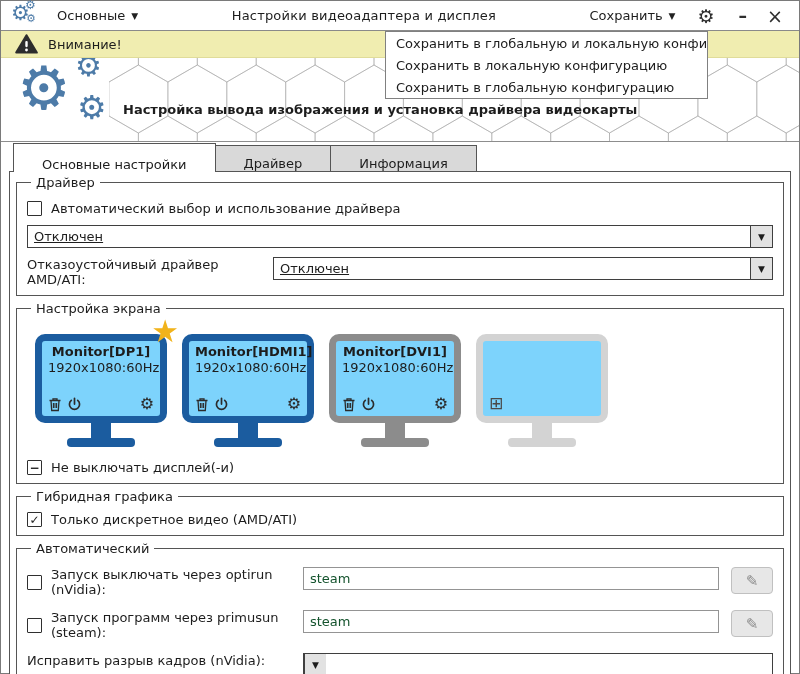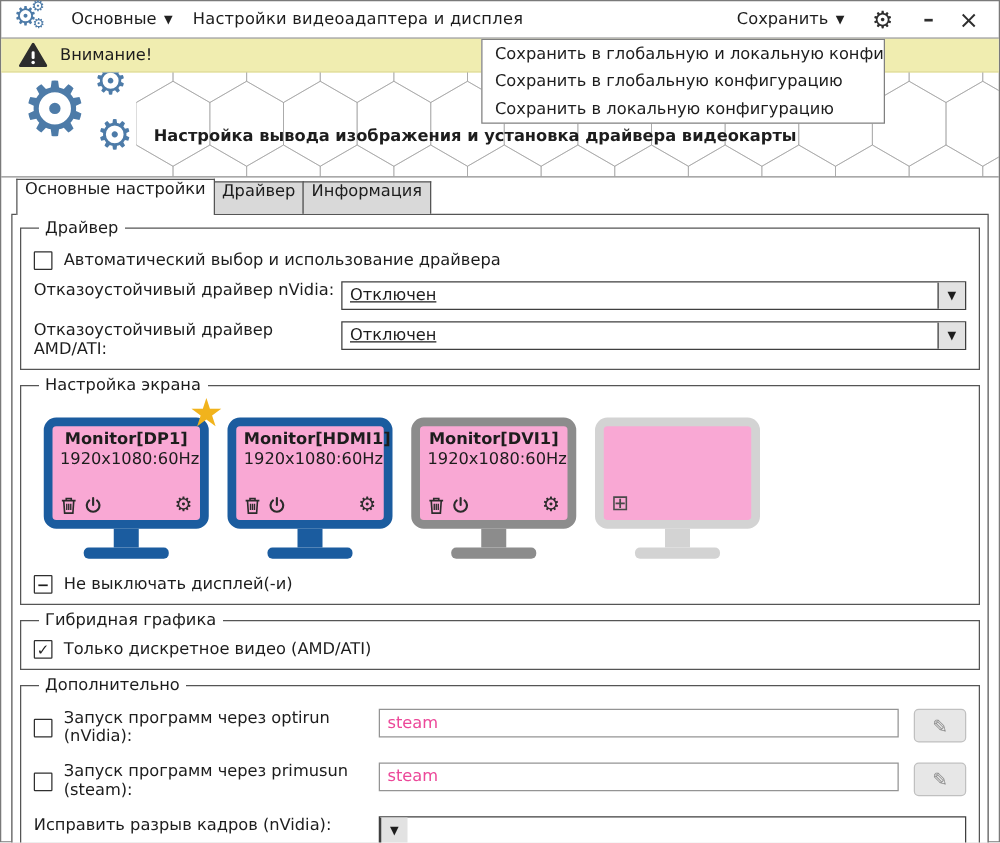--- a/index.html
+++ b/index.html
@@ -12,21 +12,21 @@
   .window { position:absolute; inset:0; border:1px solid #7a7a7a; display:flex; flex-direction:column; background:#fff; }
 
   
   .topbar { height:30px; flex:none; border-bottom:1px solid #8a8a8a; display:flex; align-items:center; padding:0 10px; gap:10px; }
   .logo-sm { position:relative; width:30px; height:24px; color:#4d7ba8; flex:none; }
   .logo-sm .g1 { position:absolute; left:0; top:-3px; font-size:21px; }
   .logo-sm .g2 { position:absolute; left:14px; top:-6px; font-size:12px; }
   .logo-sm .g3 { position:absolute; left:15px; top:8px; font-size:11px; }
   .tb-btn { display:flex; align-items:center; gap:6px; padding:3px 6px; cursor:default; }
   .chev { font-size:9px; color:#222; }
-  .tb-title { flex:1; letter-spacing:.2px; }
+  .tb-title { flex:1; text-align:center; letter-spacing:.2px; }
   .tb-icon { font-size:19px; color:#2e2e2e; padding:0 6px; }
   .tb-min { font-size:17px; font-weight:bold; color:#2e2e2e; padding:0 8px; }
   .tb-close { font-size:19px; color:#2e2e2e; padding:0 6px 0 2px; }
 
   
   .save-menu { position:absolute; left:384px; top:30px; width:323px; background:#fff; border:1px solid #808080; z-index:60; }
   .save-menu .mi { padding:2px 10px; height:22px; line-height:20px; white-space:nowrap; overflow:hidden; }
 
   
   .warnbar { height:27px; flex:none; background:#f0edb0; display:flex; align-items:center; gap:10px; padding-left:14px; border-bottom:1px solid #e0dc9a; }
@@ -35,21 +35,21 @@
   .header { height:84px; flex:none; position:relative; overflow:hidden; border-bottom:1px solid #8d8d8d; display:flex; align-items:center; }
   #hex-bg { position:absolute; left:108px; top:-6px; width:692px; height:96px; }
   .logo-big { position:relative; width:100px; height:76px; margin-left:16px; color:#4d7ba8; flex:none; z-index:2; }
   .logo-big .g1 { position:absolute; left:0; top:-9px; font-size:60px; }
   .logo-big .g2 { position:absolute; left:58px; top:-14px; font-size:30px; }
   .logo-big .g3 { position:absolute; left:60px; top:26px; font-size:33px; }
   .subtitle { font-weight:bold; z-index:2; position:relative; margin-left:6px;margin-top:20px; }
 
   
   .tabs { height:29px; flex:none; display:flex; align-items:flex-end; padding-left:12px; position:relative; z-index:3; }
-  .tab { border:1px solid #555; border-bottom:none; background:#d9d9d9; height:26px; padding:0 6px; display:flex; align-items:flex-start; margin-right:-1px; position:relative; }
+  .tab { border:1px solid #555; border-bottom:none; background:#d9d9d9; height:26px; padding:0 28px; display:flex; align-items:flex-end; margin-right:-1px; position:relative; }
   .tab.active { background:#fff; height:29px; margin-bottom:-1px; z-index:4; }
 
   
   .page { flex:1; margin:0 8px 4px 8px; border:1px solid #555; background:#fff; padding:3px 6px 4px; display:flex; flex-direction:column; gap:5px; position:relative; z-index:1; }
   fieldset.group { border:1px solid #555; margin:0; padding:2px 10px 8px; }
   fieldset.group legend { padding:0 5px; margin-left:4px; font-size:13px; }
 
   .form-row { display:flex; align-items:flex-start; margin-top:9px; }
   .cb { width:15px; height:15px; border:1.6px solid #2f2f2f; border-radius:1px; background:#fff; display:inline-flex; align-items:center; justify-content:center; font-size:12px; font-weight:bold; margin-right:9px; flex:none; line-height:1; }
   .lab-col { width:246px; flex:none; }
@@ -57,31 +57,31 @@
 
   .combo { flex:1; height:23px; border:1px solid #3f3f3f; background:#fff; display:flex; align-items:stretch; }
   .combo .val { flex:1; display:flex; align-items:center; padding-left:6px; overflow:hidden; white-space:nowrap;text-decoration:underline; }
   .combo .btn { width:22px; flex:none; border-left:1px solid #3f3f3f; background:#e2e2e2; display:flex; align-items:center; justify-content:center; font-size:9px; color:#1d1d1d; }
 
   
   .monitors { display:flex; gap:15px; padding:16px 6px 0 8px; align-items:flex-start; }
   .monitor { position:relative; width:132px; --mc:#1b5c9f; }
   .monitor.disabled { --mc:#8c8c8c; }
   .monitor.empty { --mc:#d3d3d3; }
-  .screen { border:7px solid var(--mc); border-radius:10px; height:89px; background:#f9a8d4; padding:3px 6px 4px; display:flex; flex-direction:column; }
+  .screen { border:7px solid var(--mc); border-radius:10px; height:89px; background:#7dd3fc; padding:3px 6px 4px; display:flex; flex-direction:column; }
   .mon-name { font-weight:bold; text-align:center; font-size:13px; white-space:nowrap; }
   .mon-mode { text-align:right; font-size:13px; margin-top:1px; white-space:nowrap; }
   .mon-icons { display:flex; align-items:center; gap:5px; margin-top:auto; }
   .mi-gear { margin-left:auto; font-size:16px; color:#2b2b2b; line-height:1; }
   .mi-add { font-size:17px; color:#4a4a4a; line-height:1; }
   .neck { width:20px; height:15px; background:var(--mc); margin:0 auto; }
   .base { width:68px; height:9px; background:var(--mc); border-radius:4px; margin:0 auto; }
   .star { position:absolute; top:-18px; right:-12px; font-size:31px; color:#f1b31c; z-index:2; line-height:1; }
 
-  .text-input { flex:1; height:23px; border:1px solid #949494; padding:0 6px; font-size:13px; color:#ec4899; font-family:inherit; background:#fff; }
+  .text-input { flex:1; height:23px; border:1px solid #949494; padding:0 6px; font-size:13px; color:#14532d; font-family:inherit; background:#fff; }
   .edit-btn { width:42px; height:27px; margin-left:12px; flex:none; background:#e7e7e7; border:1px solid #c0c0c0; border-radius:4px; color:#8d8d8d; display:flex; align-items:center; justify-content:center; font-size:15px; }
 </style>
 </head>
 <body>
 
 <div class="window">
 
   <div class="topbar">
     <span class="logo-sm">
       <span class="g1">⚙</span>
@@ -97,22 +97,22 @@
       <span>Сохранить</span>
       <span class="chev">▼</span>
     </span>
     <span class="tb-icon">⚙</span>
     <span class="tb-min">–</span>
     <span class="tb-close">×</span>
   </div>
 
   <div class="save-menu">
     <div class="mi">Сохранить в глобальную и локальную конфигурацию</div>
+    <div class="mi">Сохранить в локальную конфигурацию</div>
     <div class="mi">Сохранить в глобальную конфигурацию</div>
-    <div class="mi">Сохранить в локальную конфигурацию</div>
   </div>
 
   <div class="warnbar">
     <svg width="23" height="20" viewBox="0 0 23 20">
       <path d="M11.5 1.2 L21.8 18.6 H1.2 Z" fill="#2d2d2d" stroke="#2d2d2d" stroke-width="2" stroke-linejoin="round"></path>
       <rect x="10.3" y="7" width="2.4" height="6.2" rx="1.1" fill="#fff"></rect>
       <circle cx="11.5" cy="16" r="1.4" fill="#fff"></circle>
     </svg>
     <span>Внимание!</span>
   </div>
@@ -181,21 +181,20 @@
 
   <div class="page">
 
     <fieldset class="group">
       <legend>Драйвер</legend>
       <div class="form-row">
         <span class="cb"></span>
         <span>Автоматический выбор и использование драйвера</span>
       </div>
       <div class="form-row">
-        <span class="lab-col">Отказоустойчивый драйвер nVidia:</span>
         <span class="combo">
           <span class="val">Отключен</span>
           <span class="btn">▼</span>
         </span>
       </div>
       <div class="form-row">
         <span class="lab-col">Отказоустойчивый драйвер AMD/ATI:</span>
         <span class="combo">
           <span class="val">Отключен</span>
           <span class="btn">▼</span>
@@ -287,25 +286,25 @@
 
     <fieldset class="group">
       <legend>Гибридная графика</legend>
       <div class="form-row" style="margin-top:6px;">
         <span class="cb">✓</span>
         <span>Только дискретное видео (AMD/ATI)</span>
       </div>
     </fieldset>
 
     <fieldset class="group">
-      <legend>Дополнительно</legend>
+      <legend>Автоматический</legend>
       <div class="form-row">
         <span class="lab-col-x">
           <span class="cb"></span>
-          <span>Запуск программ через optirun (nVidia):</span>
+          <span>Запуск выключать через optirun (nVidia):</span>
         </span>
         <input class="text-input" type="text" value="steam" style="">
         <span class="edit-btn">
             <span>✎</span>
           </span>
       </div>
       <div class="form-row" style="margin-top:13px;">
         <span class="lab-col-x">
           <span class="cb"></span>
           <span>Запуск программ через primusun (steam):</span>

